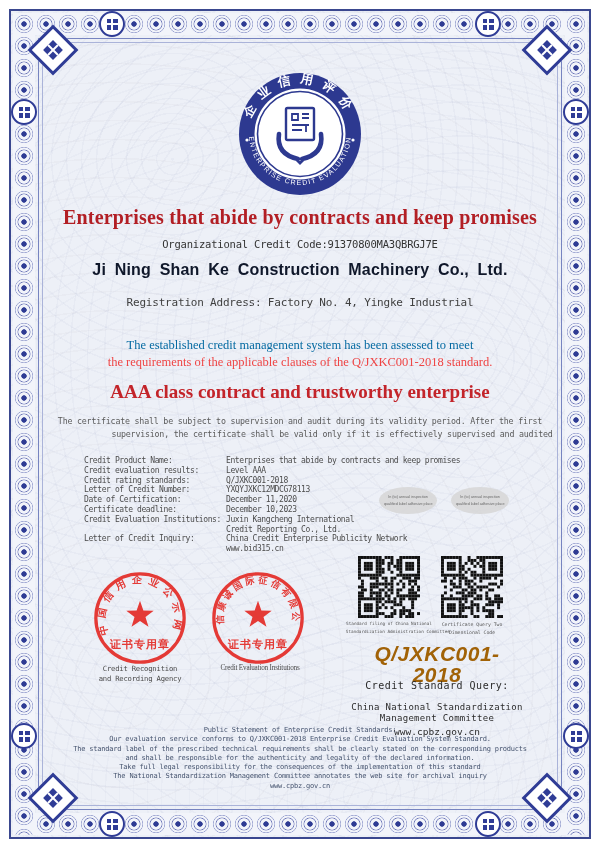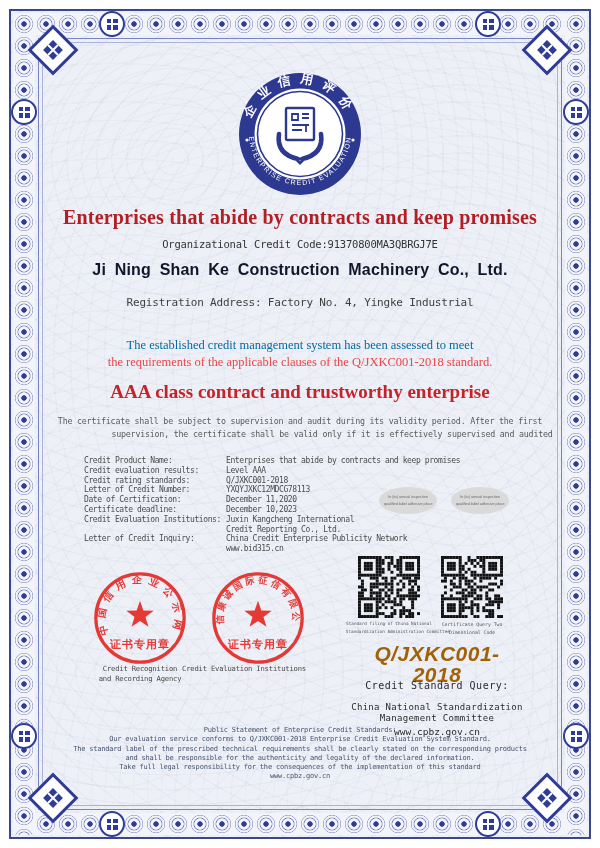--- a/index.html
+++ b/index.html
@@ -221,21 +221,21 @@
     <text fill="#e42b26" font-size="9.5" font-weight="bold" letter-spacing="3.2" font-family="DejaVu Sans, sans-serif">
       <textPath href="#sArc2" xlink:href="#sArc2" startOffset="50%" text-anchor="middle">聚信康诚国际征信有限公司</textPath>
     </text>
     <text y="31" text-anchor="middle" fill="#e42b26" font-size="11.5" font-weight="bold" letter-spacing="1" font-family="DejaVu Sans, sans-serif">证书专用章</text>
   </svg>
 
   <div class="stamp-cap mono" style="left:82px;top:664px;width:116px;">
     <div>Credit Recognition</div>
       <div>and Recording Agency</div>
   </div>
-  <div class="stamp-cap mono" style="left:164px;top:664px;width:160px;">
+  <div class="stamp-cap mono" style="left:180px;top:664px;width:160px;font-family:Liberation Serif, serif;">
     <div>Credit Evaluation Institutions</div>
   </div>
 
   <svg class="qr" style="left:358px;top:556px;" viewBox="0 0 63 63">
       <rect x="0" y="0" width="3" height="3" fill="#111"></rect>
       <rect x="3" y="0" width="3" height="3" fill="#111"></rect>
       <rect x="6" y="0" width="3" height="3" fill="#111"></rect>
       <rect x="9" y="0" width="3" height="3" fill="#111"></rect>
       <rect x="12" y="0" width="3" height="3" fill="#111"></rect>
       <rect x="15" y="0" width="3" height="3" fill="#111"></rect>
@@ -752,16 +752,17 @@
     <div class="query-l2">Management Committee</div>
     <div class="query-url">www.cpbz.gov.cn</div>
   </div>
 
   <div class="abs mono statement">
     <div>Public Statement of Enterprise Credit Standards:</div>
     <div>Our evaluation service conforms to Q/JXKC001-2018 Enterprise Credit Evaluation System Standard.</div>
     <div>The standard label of the prescribed technical requirements shall be clearly stated on the corresponding products</div>
     <div>and shall be responsible for the authenticity and legality of the declared information.</div>
     <div>Take full legal responsibility for the consequences of the implementation of this standard</div>
+    <div>The National Standardization Management Committee annotates the web site for archival inquiry</div>
     <div>www.cpbz.gov.cn</div>
   </div>
 
 </div>
 
 </body></html>

